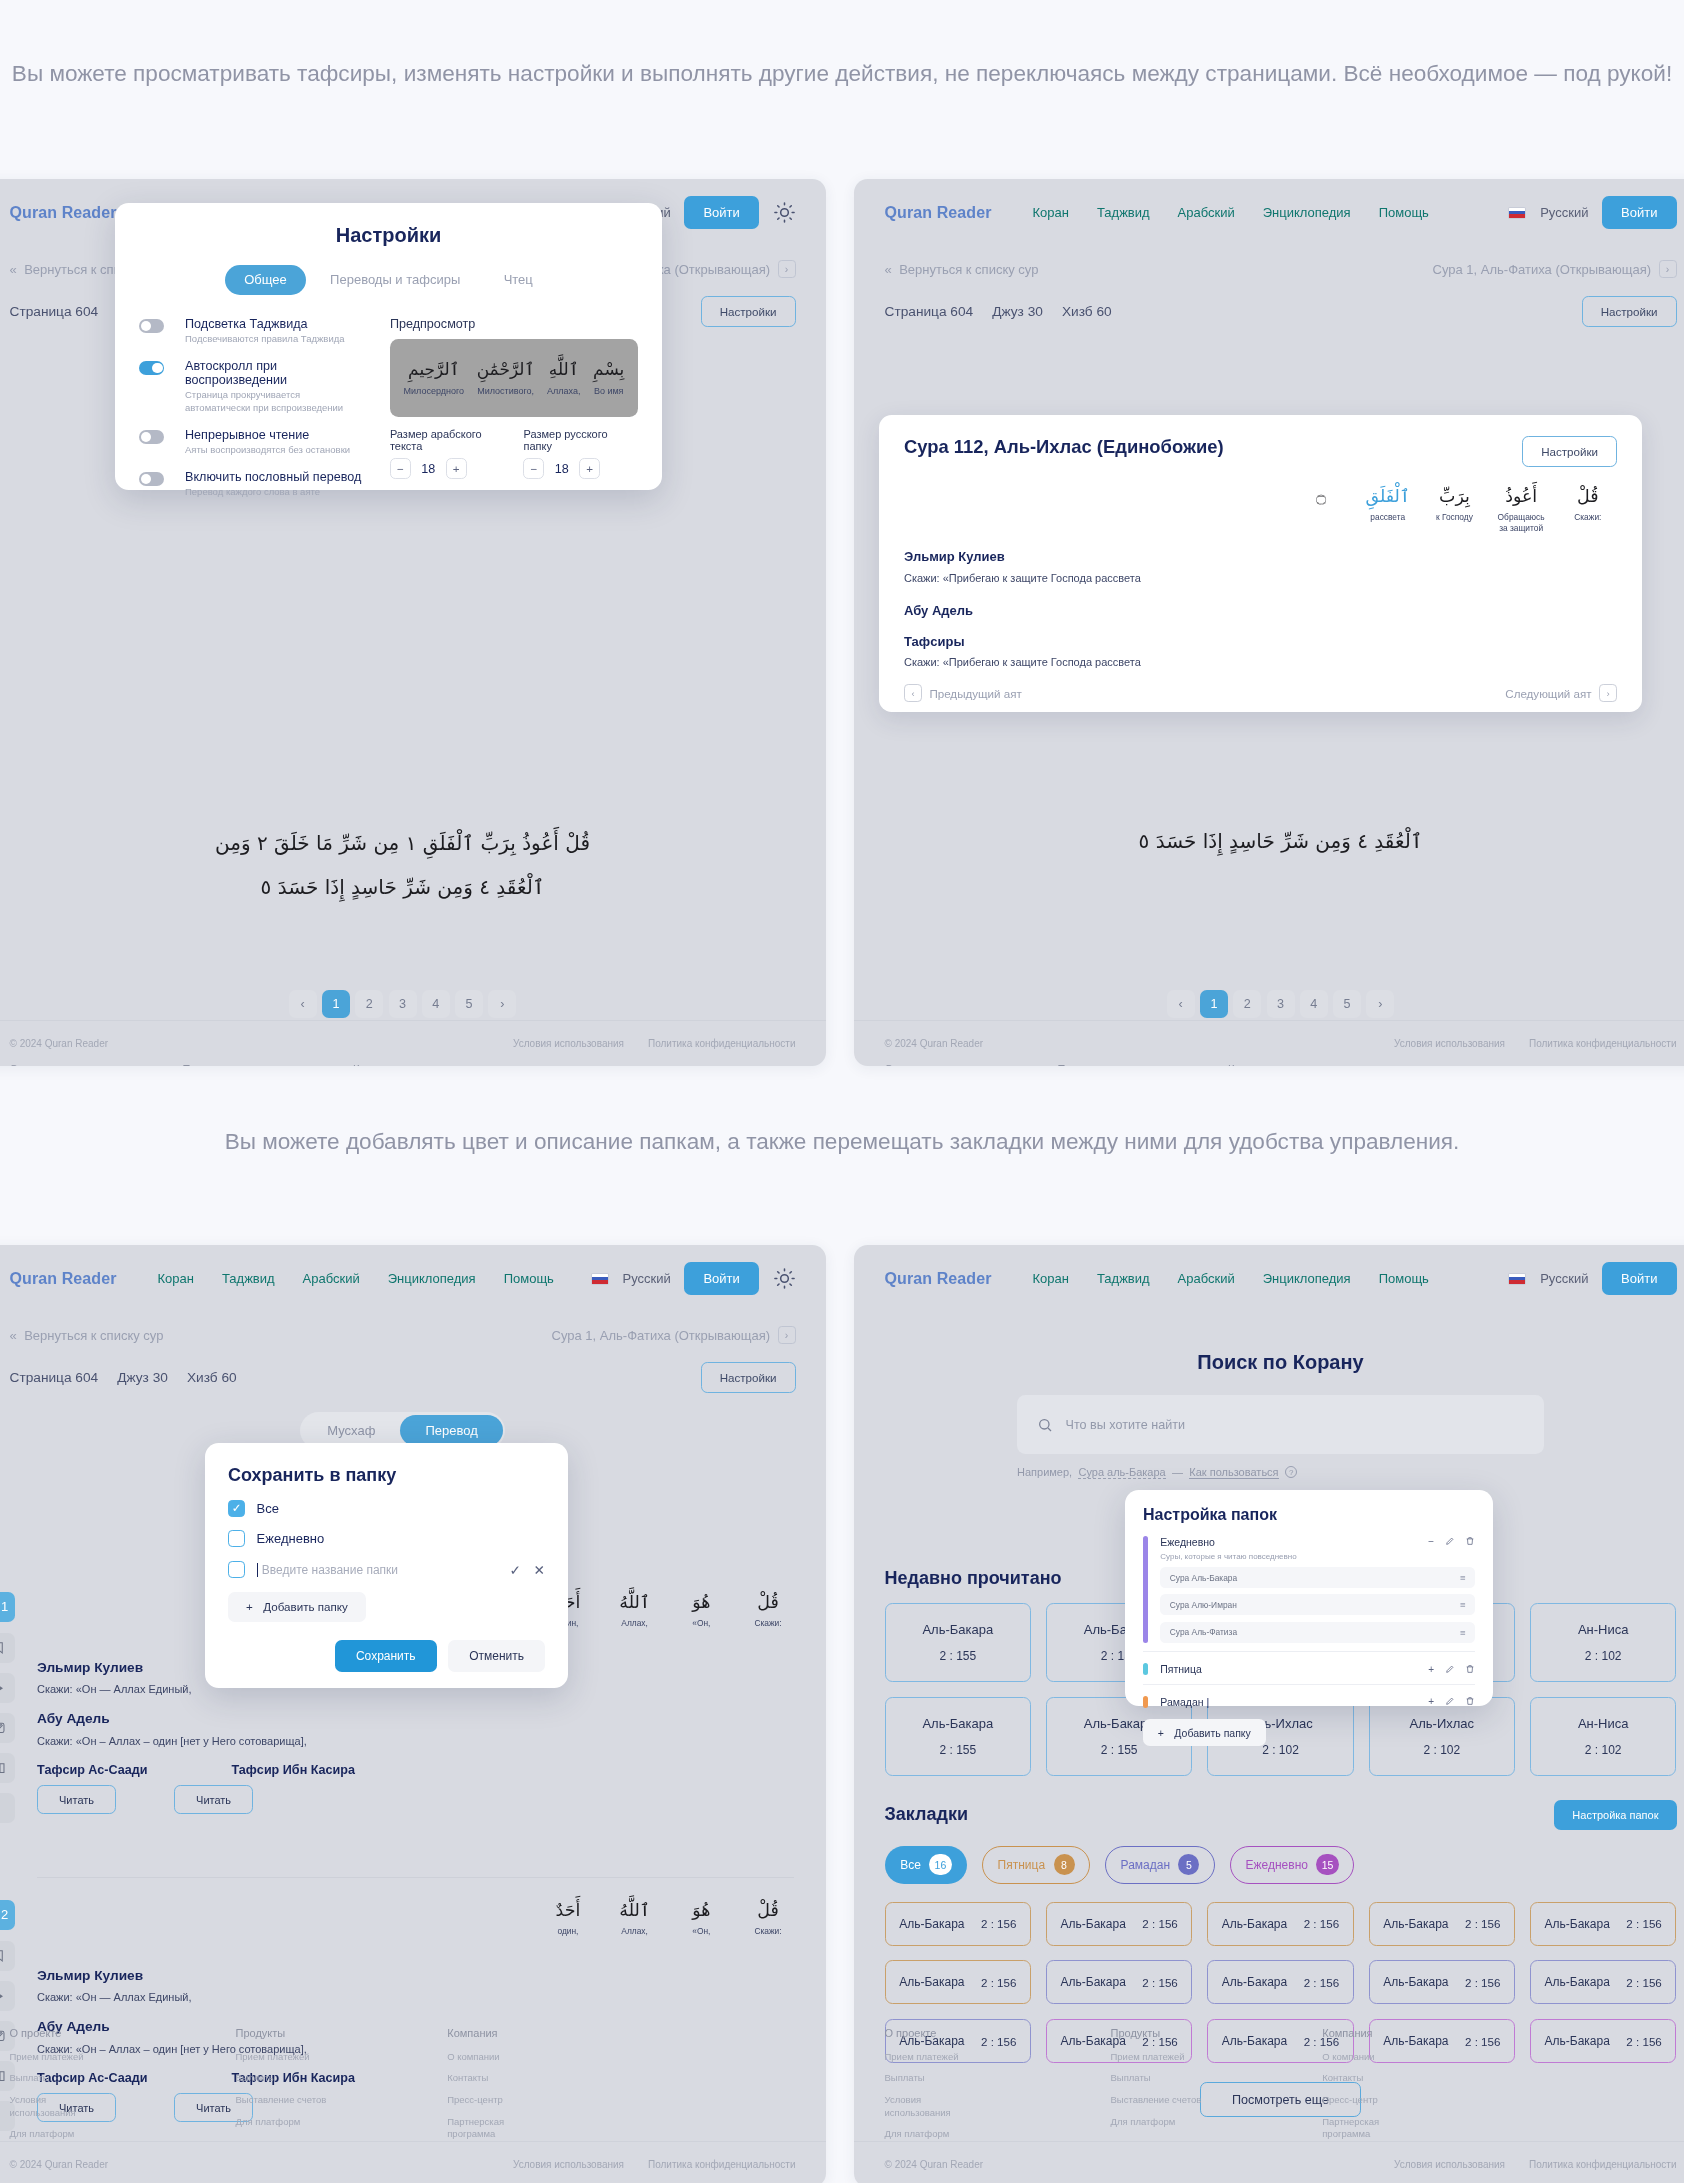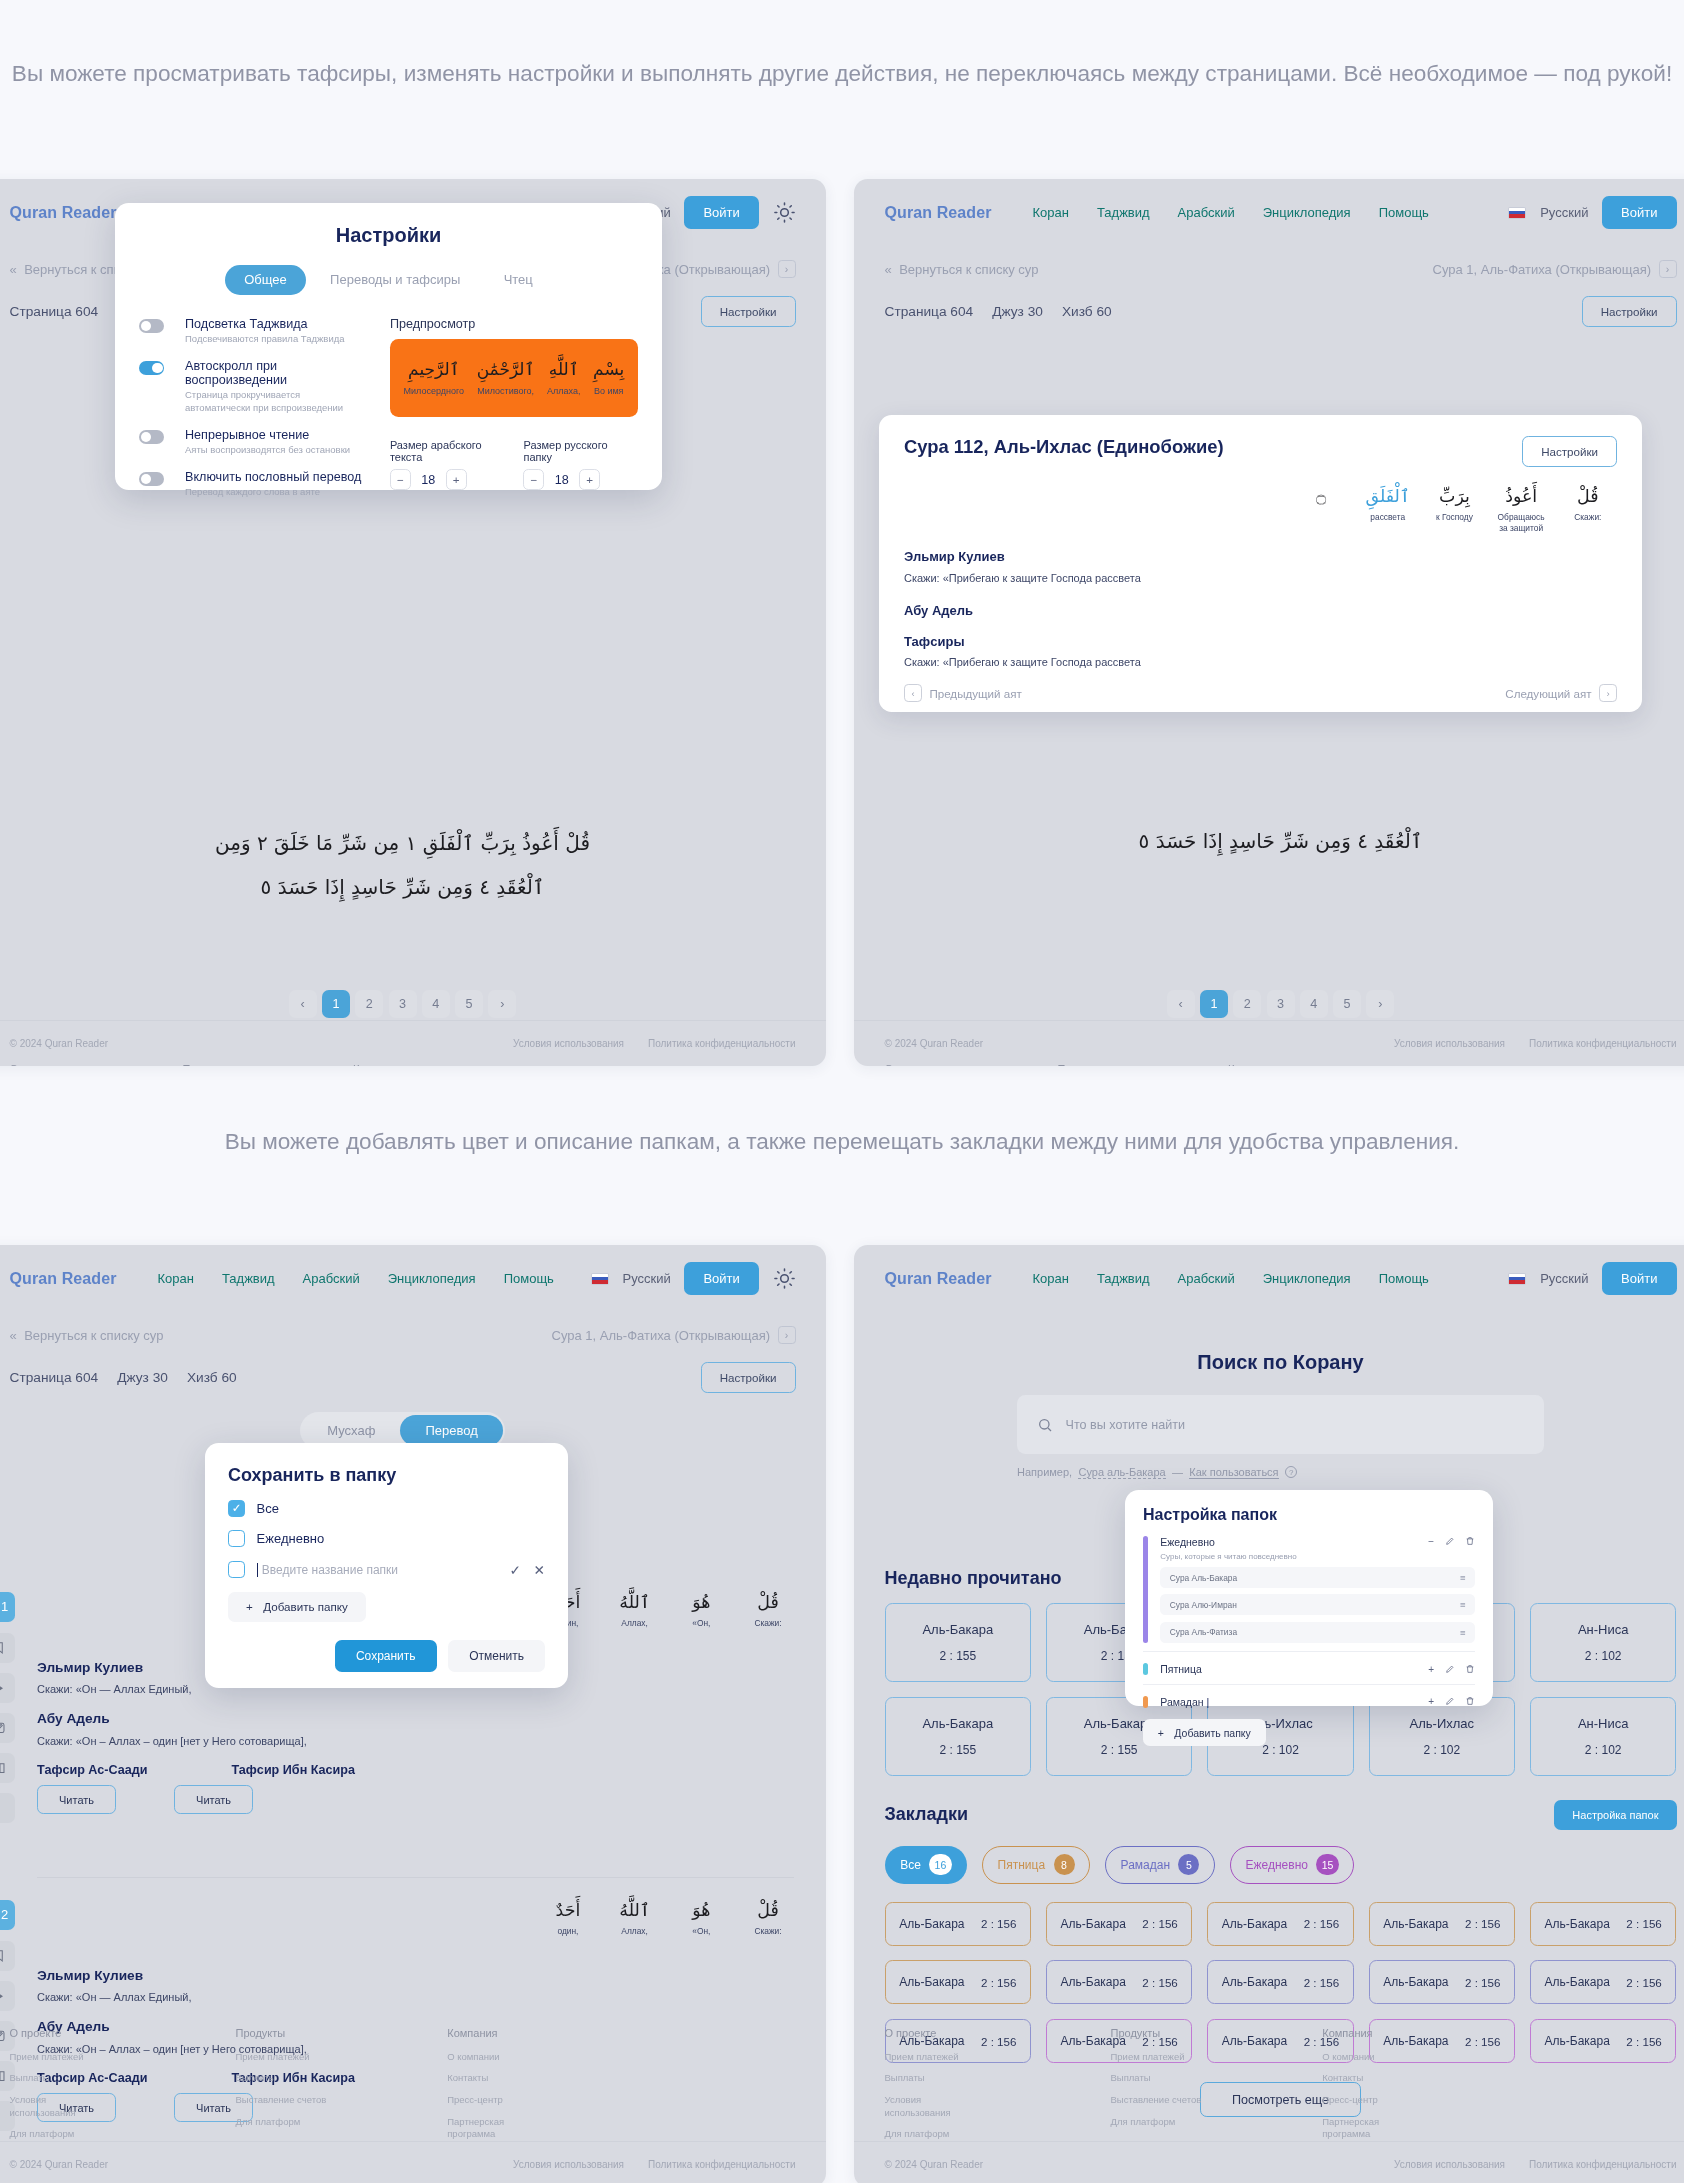--- a/index.html
+++ b/index.html
@@ -125,29 +125,29 @@
   .switch.on { background: #3da0db; }
   .switch::after {
     content:""; position:absolute; top:1.6px; left:1.6px;
     width:10.5px; height:10.5px; border-radius:50%; background:#fff;
   }
   .switch.on::after { left: 13px; }
   .toggle-title { color: #18255c; font-size: 12.6px; font-weight: 500; }
   .toggle-sub { color: #a0a6b6; font-size: 9.5px; margin-top: 2.6px; line-height: 1.35; }
   .preview-label { color: #2b3558; font-size: 12.6px; }
   .preview-box {
-    background: #f97316; border-radius: 8.4px; margin-top: 8.4px;
+    background: #a3a3a3; border-radius: 8.4px; margin-top: 8.4px;
     height: 78px; display: flex; align-items: center; justify-content: flex-start;
     gap: 12.6px; padding: 0 13.7px;
   }
   .pv-word { text-align: center; }
   .pv-ar { font-size: 17px; color: #1c1c20; line-height: 1.1;
            font-family: "DejaVu Sans", sans-serif; }
   .pv-ru { font-size: 9px; color: #3d4667; margin-top: 7.4px; }
-  .size-row { display: flex; gap: 19px; margin-top: 22px; }
+  .size-row { display: flex; gap: 19px; margin-top: 11px; }
   .size-col { flex: 1; }
   .size-label { color: #2b3558; font-size: 11px; }
   .stepper { display: flex; align-items: center; gap: 8.4px; margin-top: 6.3px; }
   .stepper .sq {
     width: 21px; height: 21px; border: 0.5px solid #dcdfe7; border-radius: 5.3px;
     display: flex; align-items: center; justify-content: center;
     font-size: 11.6px; color: #5b6380; background: #fff; cursor: pointer;
   }
   .stepper .val { font-size: 12.6px; color: #18255c; min-width: 18px; text-align: center; }
 

